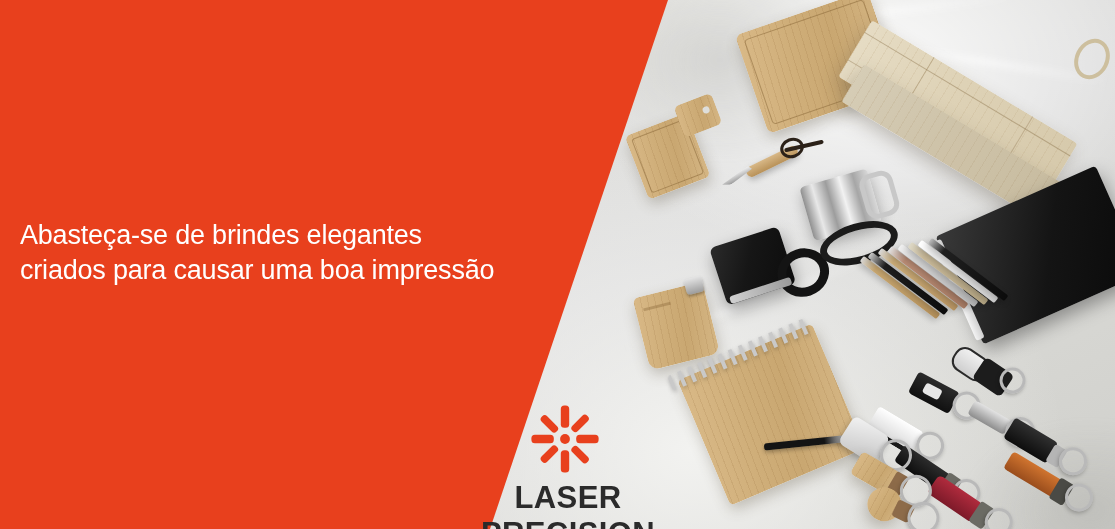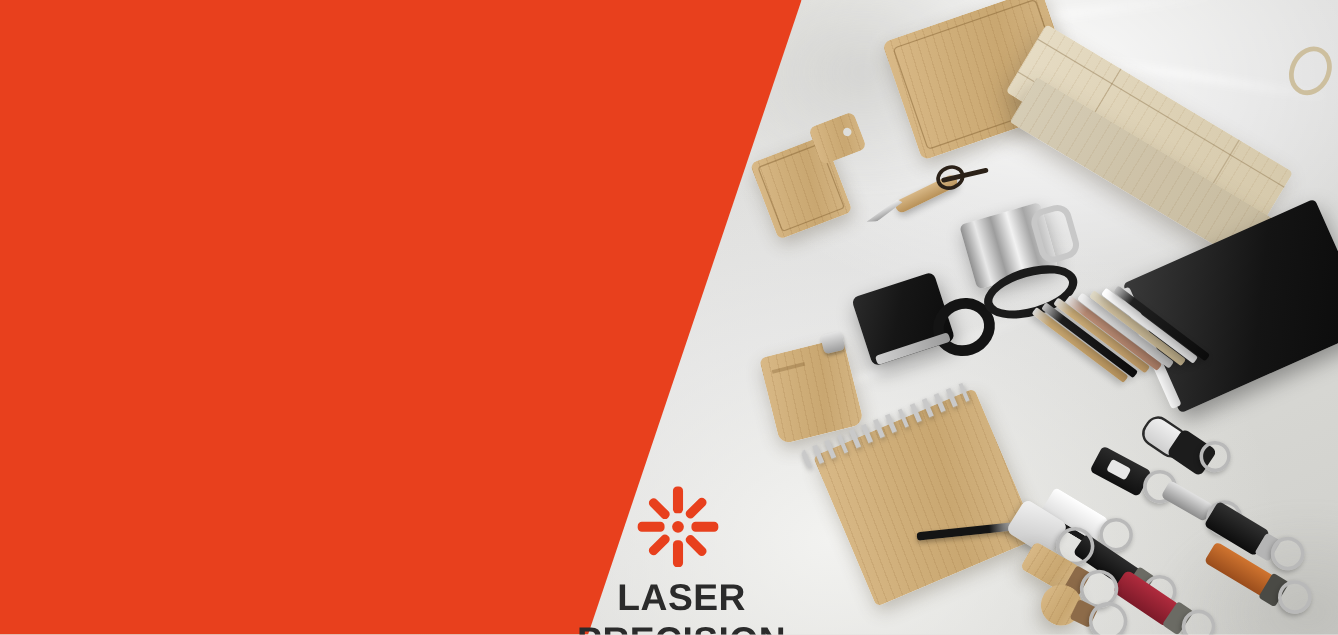--- a/index.html
+++ b/index.html
@@ -287,20 +287,22 @@
     <div class="obj" style="left:864px; top:494px; width:84px; height:46px; transform:rotate(26deg);">
       <div class="bamboo" style="position:absolute; left:0; top:4px; width:34px; height:34px; border-radius:50%;"></div>
       <div style="position:absolute; left:28px; top:10px; width:18px; height:18px; border-radius:3px; background:#8d6b49;"></div>
       <div class="ring" style="position:absolute; left:42px; top:0px; width:26px; height:26px;"></div>
     </div>
 
   </div>
 
   <div class="orange-panel"></div>
 
+  <div class="headline">Abasteça-se de brindes elegantes
+criados para causar uma boa impressão</div>
 
   <div class="logo">
     <div class="logo-mark">
       <svg viewBox="0 0 100 100" width="70" height="70" aria-hidden="true">
         <g fill="#e8401d">
 
           <circle cx="50" cy="50" r="7"></circle>
 
           <rect x="44" y="2" width="12" height="32" rx="5"></rect>
           <rect x="44" y="66" width="12" height="32" rx="5"></rect>

